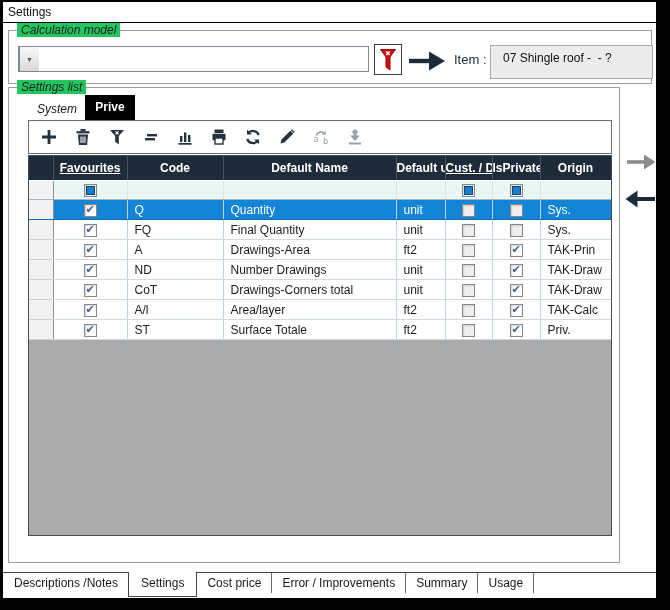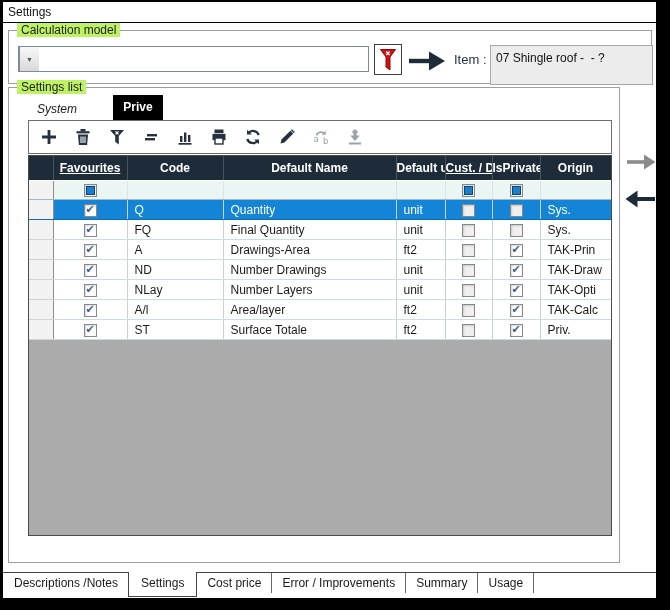--- a/index.html
+++ b/index.html
@@ -2,39 +2,39 @@
 <html><head>
 <meta charset="utf-8">
 <style>
   html,body{margin:0;padding:0;}
   body{width:670px;height:610px;background:#000;position:relative;overflow:hidden;
        font-family:"Liberation Sans","DejaVu Sans",sans-serif;}
   .window{position:absolute;left:3px;top:2px;width:653px;height:596px;background:#fff;}
   .titlebar{position:absolute;left:0;top:0;width:653px;height:21px;border-bottom:1px solid #000;
             font-size:12px;line-height:20px;padding-left:5px;box-sizing:border-box;color:#111;}
   .groupbox{position:absolute;border:1px solid #9e9e9e;box-sizing:border-box;}
-  .grouplabel{position:absolute;top:-8px;left:8px;background:#bef264;padding:0 4px;font-size:12px;color:#222;}
+  .grouplabel{position:absolute;top:-8px;left:8px;background:#22c55e;padding:0 4px;font-size:12px;color:#222;font-style:italic;}
   
   .combo{position:absolute;left:15px;top:44px;width:351px;height:26px;border:1px solid #7f8a99;
          background:#fff;box-sizing:border-box;display:flex;align-items:center;}
   .combo-value{flex:1;font-size:12px;padding-left:5px;color:#111;white-space:nowrap;overflow:hidden;}
   .combo-btn{width:19px;height:100%;border-left:1px solid #7f8a99;background:linear-gradient(#f8f8f8,#d9d9d9);
              display:flex;align-items:center;justify-content:center;}
   .combo-btn::after{content:"▼";font-size:7px;color:#555;}
   .filter-btn{position:absolute;left:371px;top:42px;width:28px;height:31px;border:1px solid #3f3f3f;
               background:#fff;box-sizing:border-box;display:flex;align-items:center;justify-content:center;}
   .bigarrow{position:absolute;left:404px;top:46px;}
   .item-label{position:absolute;left:451px;top:50px;font-size:13px;color:#22313f;}
-  .item-input{position:absolute;left:487px;top:43px;width:163px;height:40px;background:#ececec;
+  .item-input{position:absolute;left:487px;top:43px;width:163px;height:34px;background:#ececec;
               border:1px solid #a8a8a8;box-sizing:border-box;font-size:12px;line-height:24px;
-              padding-left:5px;color:#111;white-space:pre;overflow:hidden;}
+              padding-left:12px;color:#111;white-space:pre;overflow:hidden;}
   
   .tab{position:absolute;font-size:12px;box-sizing:border-box;text-align:center;}
   .tab-system{left:26px;top:96px;width:56px;height:22px;line-height:22px;color:#1a1a1a;font-style:italic;}
-  .tab-prive{left:82px;top:93px;width:50px;height:25px;line-height:25px;background:#000;color:#fff;font-weight:bold;margin-left:28px;}
+  .tab-prive{left:82px;top:93px;width:50px;height:25px;line-height:25px;background:#000;color:#fff;font-weight:bold;}
   .toolbar{position:absolute;left:25px;top:118px;width:584px;height:34px;border:1px solid #6e6e6e;
            background:#fff;box-sizing:border-box;display:flex;align-items:center;gap:12px;padding-left:9px;}
   .tbtn{width:22px;height:24px;display:flex;align-items:center;justify-content:center;}
   
   .gridwrap{position:absolute;left:25px;top:153px;width:584px;height:381px;border:1px solid #4b4b4b;
             background:#ababab;box-sizing:border-box;overflow:hidden;}
   table.grid{border-collapse:collapse;table-layout:fixed;width:582px;background:#fff;font-size:12px;}
   .grid col.c0{width:24px}.grid col.c1{width:74px}.grid col.c2{width:96px}.grid col.c3{width:173px}
   .grid col.c4{width:49px}.grid col.c5{width:47px}.grid col.c6{width:48px}.grid col.c7{width:71px}
   .grid th{background:#1e2c39;color:#fff;font-size:12px;font-weight:bold;height:24px;
@@ -247,26 +247,26 @@
             <td>ND</td>
             <td>Number Drawings</td>
             <td>unit</td>
             <td class="ck"><span class="cb dim"></span></td>
             <td class="ck"><span class="cb checked"></span></td>
             <td>TAK-Draw</td>
           </tr>
           <tr>
             <td class="selcell"></td>
             <td class="ck"><span class="cb checked"></span></td>
-            <td>NLay</td>
-            <td>Number Layers</td>
+            <td>CoT</td>
+            <td>Drawings-Corners total</td>
             <td>unit</td>
             <td class="ck"><span class="cb dim"></span></td>
             <td class="ck"><span class="cb checked"></span></td>
-            <td>TAK-Opti</td>
+            <td>TAK-Draw</td>
           </tr>
           <tr>
             <td class="selcell"></td>
             <td class="ck"><span class="cb checked"></span></td>
             <td>A/l</td>
             <td>Area/layer</td>
             <td>ft2</td>
             <td class="ck"><span class="cb dim"></span></td>
             <td class="ck"><span class="cb checked"></span></td>
             <td>TAK-Calc</td>

